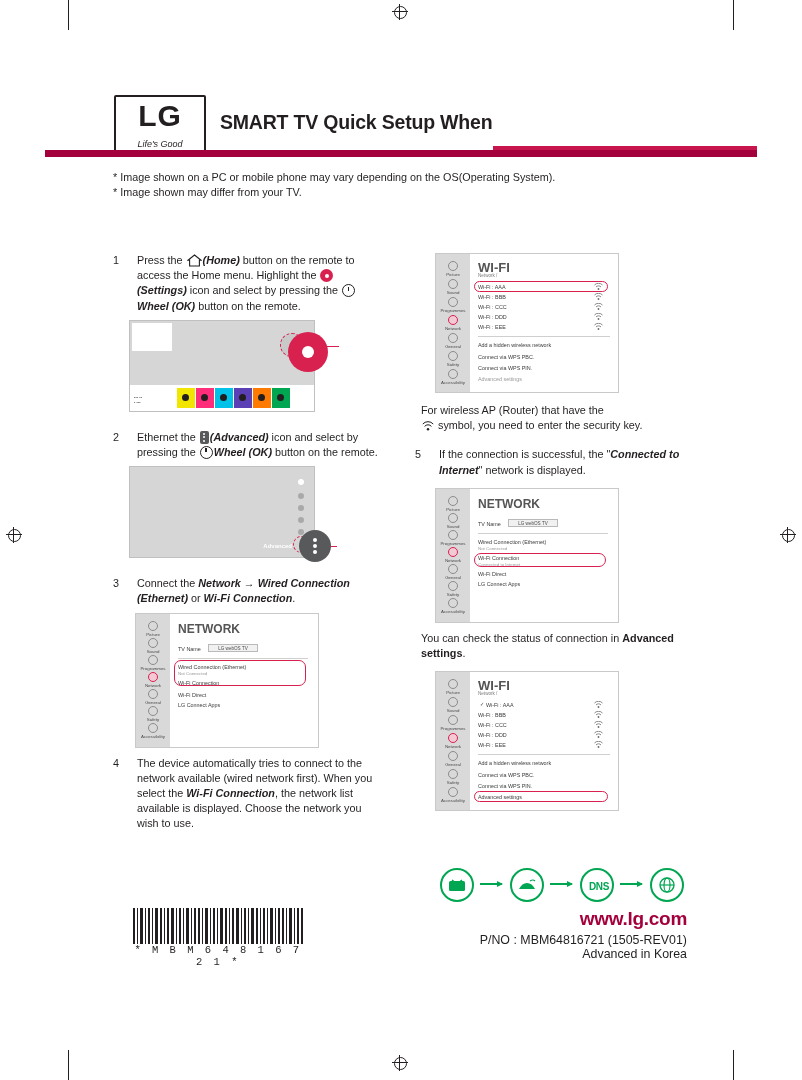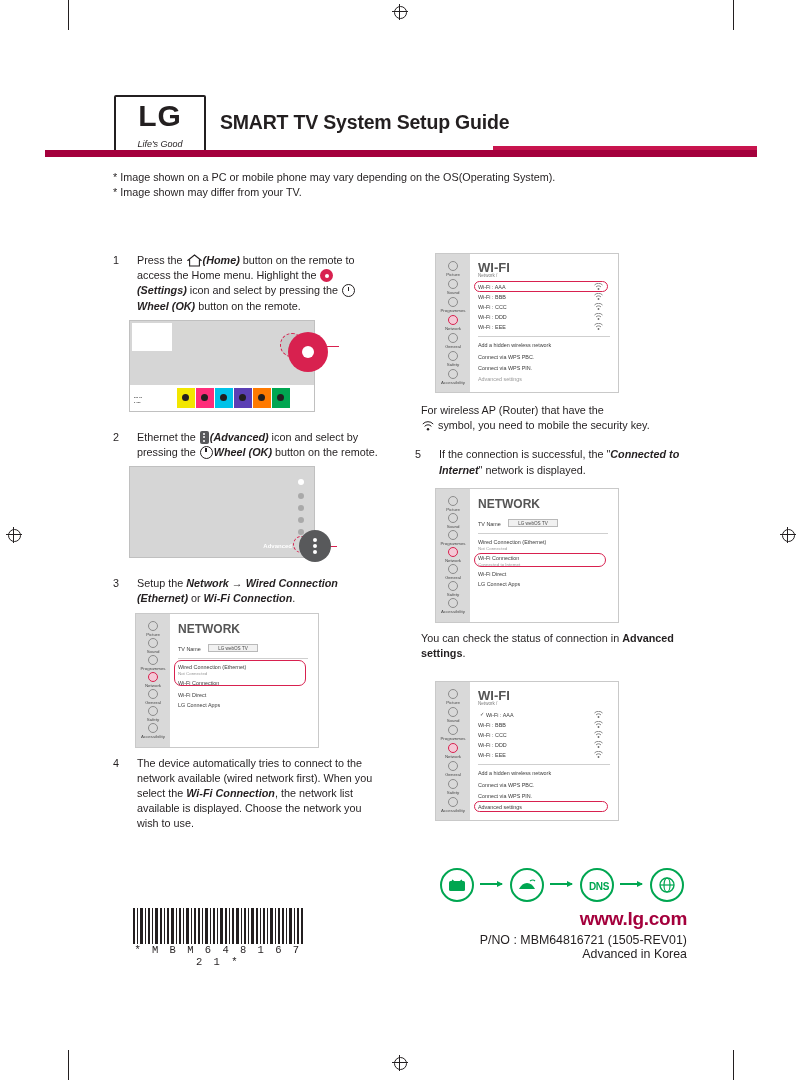--- a/index.html
+++ b/index.html
@@ -537,21 +537,21 @@
     </div>
   <div class="reg-mark" style="left:780px;top:527px;">
       <span class="reg-ring"></span>
     </div>
 
   <div class="header">
     <div class="lg-logo">
       <div class="lg-text">LG</div>
       <div class="lg-slogan">Life's Good</div>
     </div>
-    <div class="header-title">SMART TV System Setup Guide</div>
+    <div class="header-title">SMART TV Quick Setup When</div>
   </div>
   <div class="header-rule-accent"></div>
   <div class="header-rule"></div>
 
   <div class="notes">
     <div>* Image shown on a PC or mobile phone may vary depending on the OS(Operating System).</div>
     <div>* Image shown may differ from your TV.</div>
   </div>
 
 
@@ -605,21 +605,21 @@
       <div class="callout-line" style="left:198px;top:80px;width:26px;"></div>
       <div class="adv-big" style="right:52px;bottom:4px;">
         <i style="top:8px;"></i>
           <i style="top:14px;"></i>
           <i style="top:20px;"></i>
       </div>
     </div>
 
     <div class="step" style="margin-top:10px;">
       <span class="num">3</span>
-      <span>Setup the </span><b>Network</b><b> → </b><b>Wired Connection (Ethernet)</b><span> or </span><b>Wi-Fi Connection</b><span>.</span>
+      <span>Connect the </span><b>Network</b><b> → </b><b>Wired Connection (Ethernet)</b><span> or </span><b>Wi-Fi Connection</b><span>.</span>
     </div>
 
     <div class="tvpanel" style="width:184px;height:135px;margin:6px 0 8px 22px;">
       <div class="rail"></div>
       <div class="rail-item" style="top:7px;"><span class="glyph"></span><span>Picture</span></div>
       <div class="rail-item" style="top:24px;"><span class="glyph"></span><span>Sound</span></div>
       <div class="rail-item" style="top:41px;"><span class="glyph"></span><span>Programmes</span></div>
       <div class="rail-item sel" style="top:58px;"><span class="glyph"></span><span>Network</span></div>
       <div class="rail-item" style="top:75px;"><span class="glyph"></span><span>General</span></div>
       <div class="rail-item" style="top:92px;"><span class="glyph"></span><span>Safety</span></div>
@@ -697,21 +697,21 @@
       <div class="menu-row" style="top:111px;">Connect via WPS PIN.</div>
       <div class="menu-row dim" style="top:122px;">Advanced settings</div>
     </div>
 
     <div class="para" style="margin:6px 0 14px 6px;">
       <span>For wireless AP (Router) that have the</span><br>
       <span class="ic ic-wifi-sm"><svg width="12" height="10" viewBox="0 0 12 10">
             <path d="M0.8 3 A7 7 0 0 1 11.2 3" fill="none" stroke="#231f20" stroke-width="1"></path>
             <path d="M2.6 5.4 A4.4 4.4 0 0 1 9.4 5.4" fill="none" stroke="#231f20" stroke-width="1"></path>
             <circle cx="6" cy="8.2" r="1.2" fill="#231f20"></circle>
-          </svg></span><span> symbol, you need to mobile the security key.</span>
+          </svg></span><span> symbol, you need to enter the security key.</span>
     </div>
 
     <div class="step" style="padding-left:24px;margin-bottom:10px;">
       <span class="num">5</span>
       <span>If the connection is successful, the "</span><b>Connected to Internet</b><span>" network is displayed.</span>
     </div>
 
     <div class="tvpanel" style="width:184px;height:135px;margin:6px 0 8px 20px;">
       <div class="rail"></div>
       <div class="rail-item" style="top:7px;"><span class="glyph"></span><span>Picture</span></div>
@@ -728,21 +728,21 @@
       <div class="divider" style="top:44px;width:130px;"></div>
       <div class="menu-row" style="top:50px;">Wired Connection (Ethernet)</div>
       <div class="menu-row dim" style="top:57px;font-size:4.4px;">Not Connected</div>
       <div class="menu-row" style="top:66px;">Wi-Fi Connection</div>
       <div class="menu-row dim" style="top:73px;font-size:4.4px;">Connected to Internet</div>
       <div class="menu-row" style="top:82px;">Wi-Fi Direct</div>
       <div class="menu-row" style="top:92px;">LG Connect Apps</div>
       <div class="hl" style="left:38px;top:64px;width:132px;height:14px;"></div>
     </div>
 
-    <div class="para" style="margin:8px 0 20px 6px;">
+    <div class="para" style="margin:8px 0 10px 6px;">
       <span>You can check the status of connection in </span><b>Advanced settings</b><span>.</span>
     </div>
 
     <div class="tvpanel" style="width:184px;height:140px;margin:6px 0 0 20px;">
       <div class="rail"></div>
       <div class="rail-item" style="top:7px;"><span class="glyph"></span><span>Picture</span></div>
       <div class="rail-item" style="top:25px;"><span class="glyph"></span><span>Sound</span></div>
       <div class="rail-item" style="top:43px;"><span class="glyph"></span><span>Programmes</span></div>
       <div class="rail-item sel" style="top:61px;"><span class="glyph"></span><span>Network</span></div>
       <div class="rail-item" style="top:79px;"><span class="glyph"></span><span>General</span></div>

